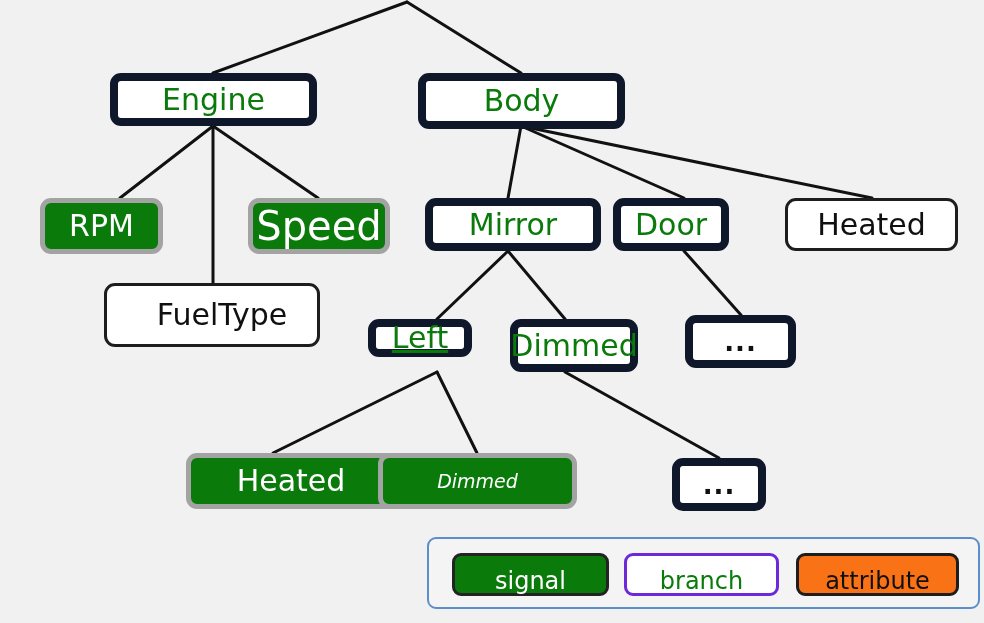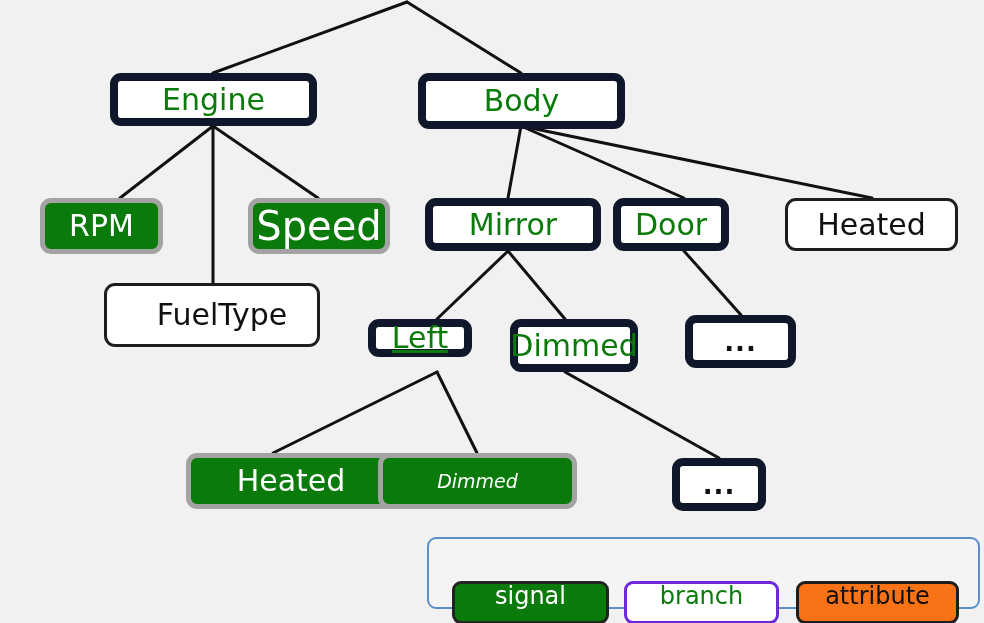--- a/index.html
+++ b/index.html
@@ -74,26 +74,25 @@
     border-radius: 9px;
     background: #f4f4f4;
     display: flex;
     align-items: center;
     z-index: 4;
   }
   .chip {
     position: absolute;
     box-sizing: border-box;
     display: flex;
-    align-items: flex-start;
+    align-items: flex-end;
     justify-content: center;
     border-radius: 9px;
     white-space: nowrap;
     line-height: 1;
-    margin-top: 28px;
   }
   .chip.signal {
     background: #0a7a0a;
     border: 3px solid #232323;
     color: #ffffff;
   }
   .chip.branch {
     background: #ffffff;
     border: 3px solid #6d28d9;
     color: #0a7a0a;

